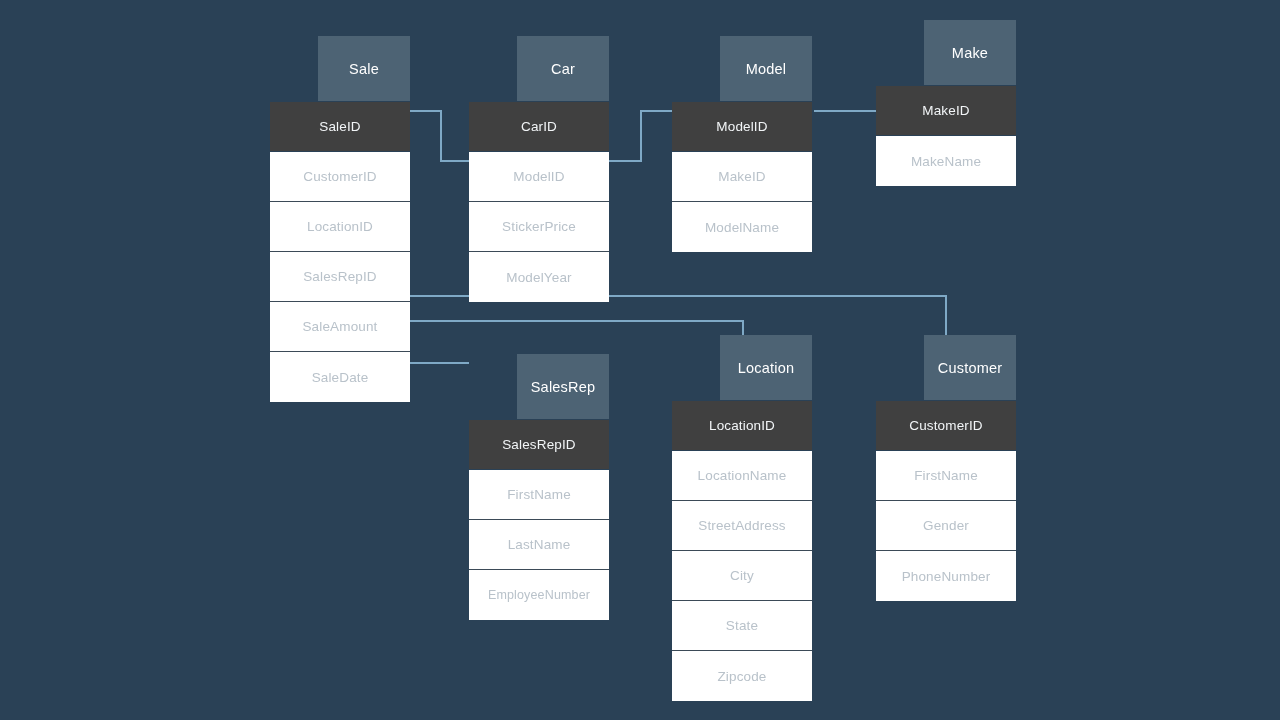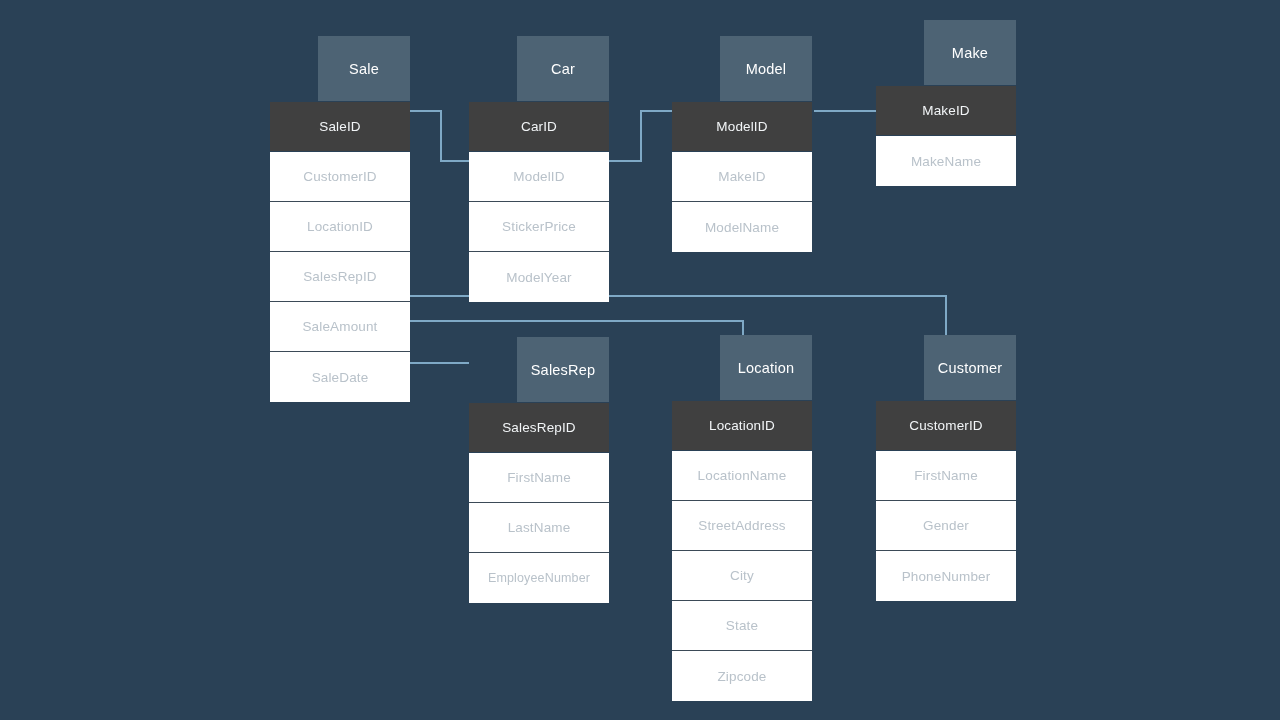--- a/index.html
+++ b/index.html
@@ -100,21 +100,21 @@
       <div class="entity-header">Model</div>
       <div class="entity-row pk">ModelID</div>
       <div class="entity-row">MakeID</div>
       <div class="entity-row">ModelName</div>
     </div>
     <div class="entity" style="left: 876px; top: 20px;">
       <div class="entity-header">Make</div>
       <div class="entity-row pk">MakeID</div>
       <div class="entity-row">MakeName</div>
     </div>
-    <div class="entity" style="left: 469px; top: 337px; text-align: right;">
+    <div class="entity" style="left: 469px; top: 354px; text-align: right;">
       <div class="entity-header">SalesRep</div>
       <div class="entity-row pk">SalesRepID</div>
       <div class="entity-row">FirstName</div>
       <div class="entity-row">LastName</div>
       <div class="entity-row small">EmployeeNumber</div>
     </div>
     <div class="entity" style="left: 672px; top: 335px;">
       <div class="entity-header">Location</div>
       <div class="entity-row pk">LocationID</div>
       <div class="entity-row">LocationName</div>

